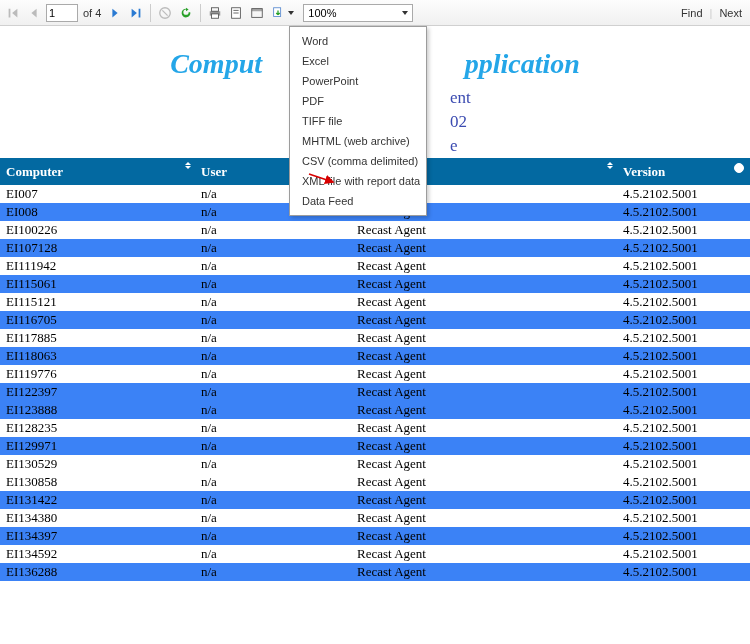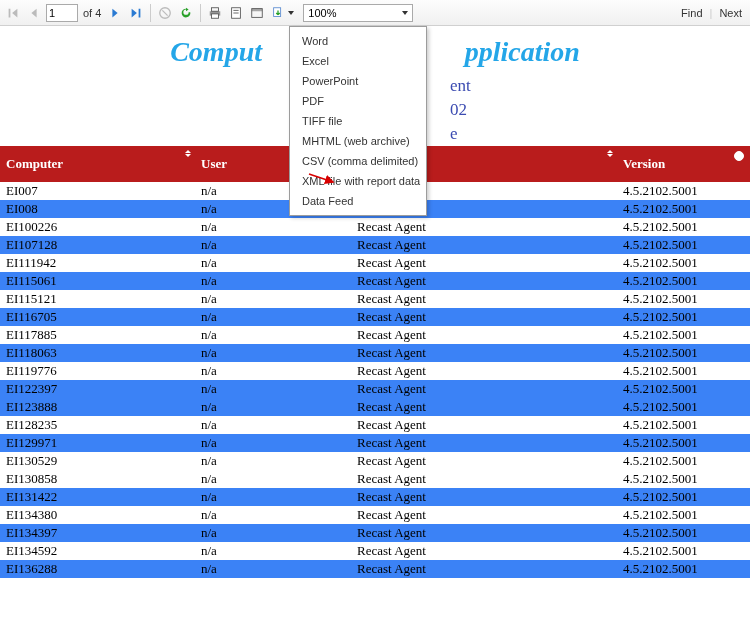--- a/index.html
+++ b/index.html
@@ -12,32 +12,32 @@
   .page-input { width: 32px; height: 18px; border: 1px solid #aaa; font-size: 11px; padding: 0 2px; }
   .toolbar-text { font-size: 11px; color: #333; padding: 0 2px; }
   .sep { width: 1px; height: 18px; background: #ccc; margin: 0 2px; }
   .zoom-box { border: 1px solid #aaa; height: 18px; min-width: 110px; display: flex; align-items: center; justify-content: space-between; padding: 0 4px; background: #fff; font-size: 11px; margin-left: 6px; text-align: right; }
   .zoom-box .caret { border-top: 4px solid #333; border-left: 3px solid transparent; border-right: 3px solid transparent; }
   .spacer { flex: 1; }
   .findlink { font-size: 11px; color: #333; cursor: pointer; padding: 0 4px; }
   .findsep { color: #ccc; font-size: 11px; }
   
   .report { position: relative; padding: 4px 0 0 0; }
-  .title-area { text-align: center; padding: 6px 0 6px 0; }
+  .title-area { text-align: center; padding: 6px 0 6px 0; margin-top: 12px; }
   .title-main { font-family: "Times New Roman", serif; font-size: 28px; font-weight: bold; color: #24a6e8; font-style: italic; }
   .sub-line { font-family: "Times New Roman", serif; font-size: 17px; color: #3b4bb1; padding: 2px 0; margin-left: 170px; text-align: left; }
 
   .export-menu { position: absolute; left: 289px; top: 26px; width: 138px; background: #fff; border: 1px solid #9c9c9c; box-shadow: 2px 2px 4px rgba(0,0,0,0.2); z-index: 20; padding: 4px; }
   .export-menu .mi { padding: 4px 8px; font-size: 11px; color: #333; cursor: pointer; white-space: nowrap; }
 
   .arrow { position: absolute; left: 309px; top: 172px; z-index: 25; pointer-events: none; }
   .arrow svg { overflow: visible; }
 
   table.data { width: 100%; border-collapse: collapse; font-family: "Times New Roman", serif; font-size: 13px; table-layout: fixed; }
-  table.data th { background: #b91c1c; color: #fff; font-weight: bold; text-align: left; padding: 2px 6px; height: 36px; font-family: "Times New Roman", serif; position: relative; }
+  table.data th { background: #0369a1; color: #fff; font-weight: bold; text-align: left; padding: 2px 6px; height: 27px; font-family: "Times New Roman", serif; position: relative; }
   table.data td { padding: 1px 6px; border-right: 0; height: 18px; overflow: hidden; white-space: nowrap; }
   table.data tr.alt td { background: #3b82f6; }
   table.data tr.norm td { background: #fff; }
   .sort-ico { position: absolute; right: 4px; top: 4px; display: inline-flex; flex-direction: column; gap: 1px; }
   .sort-ico .u, .sort-ico .d { width: 0; height: 0; border-left: 3px solid transparent; border-right: 3px solid transparent; }
   .sort-ico .u { border-bottom: 3px solid #fff; }
   .sort-ico .d { border-top: 3px solid #fff; }
   .sort-circle { width: 10px; height: 10px; border-radius: 50%; border: 1px solid #fff; display: inline-block; position: absolute; right: 6px; top: 5px; background:#fff; }
   .col-comp { width: 195px; }
   .col-user { width: 156px; }

